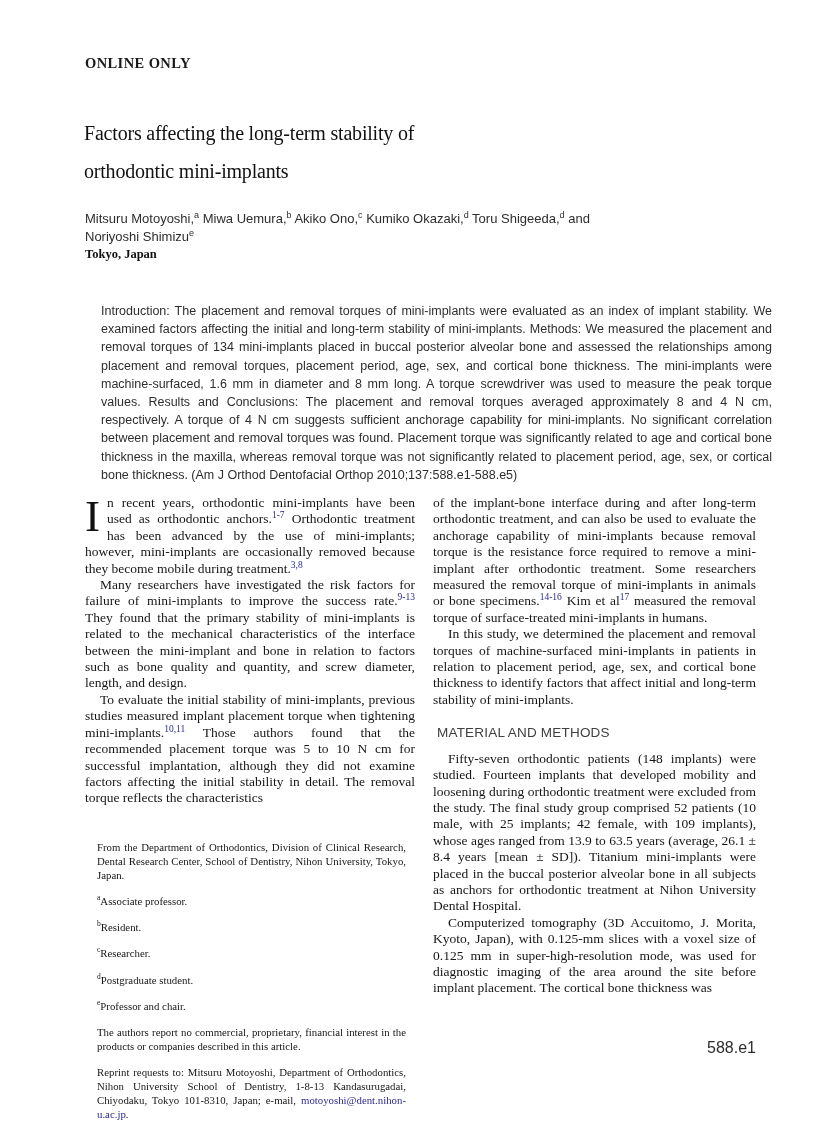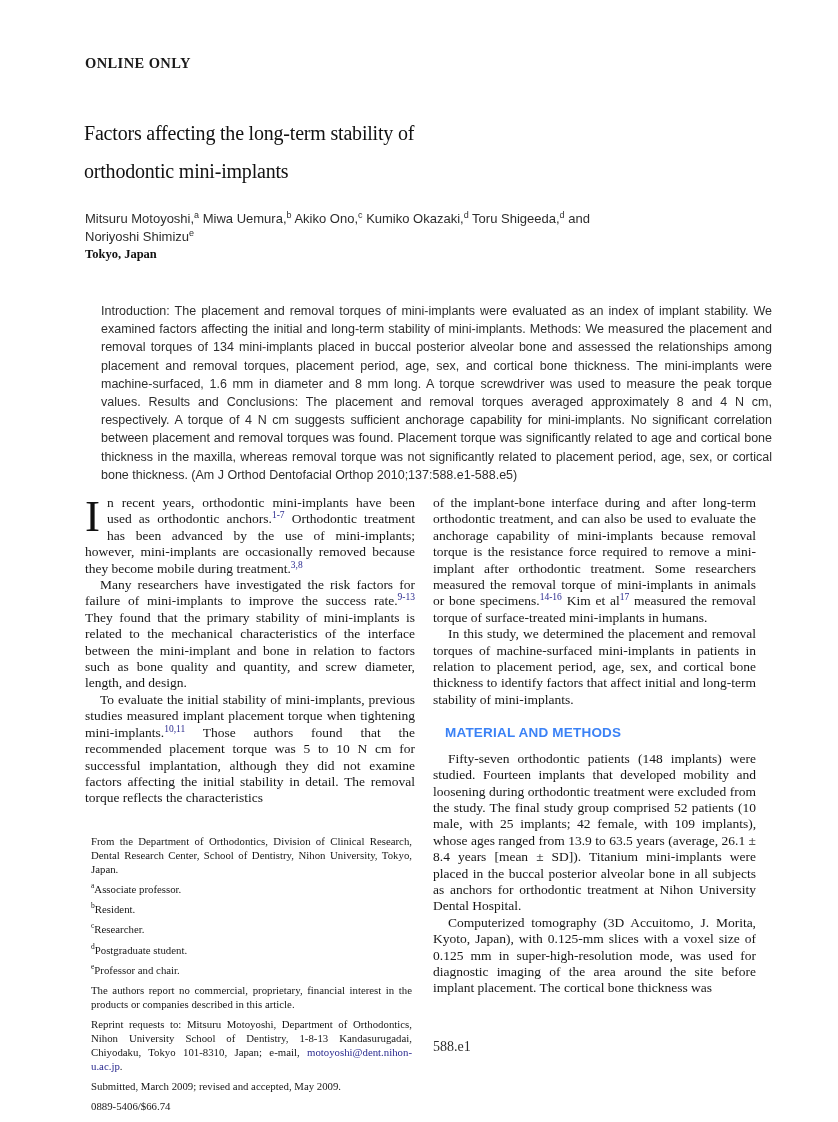--- a/index.html
+++ b/index.html
@@ -32,33 +32,33 @@
     position:absolute;top:495px;width:330px;
     font-size:13.5px;line-height:16.4px;text-align:justify;color:#161616;
   }
   .col-left{left:85px;}
   .col-right{left:433px;width:323px;}
   .body-p{margin:0;}
   .indent{text-indent:15px;}
   .dropcap{float:left;font-size:45px;line-height:37px;padding:3px 7px 0 0;color:#111;}
   .col sup{font-size:9.5px;line-height:0;color:var(--ref,#2a2a8f);}
   .section-heading{
-    margin:17px 12px 9px;font-family:"Liberation Sans",sans-serif;
-    font-size:13.5px;font-weight:bold;color:#3b82f6;letter-spacing:.2px;
+    margin:17px 4px 9px;font-family:"Liberation Sans",sans-serif;
+    font-size:13.5px;font-weight:normal;color:#404040;letter-spacing:.2px;
   }
   .footnotes{
     position:absolute;top:828px;left:85px;width:333px;
     font-size:10.8px;line-height:14.1px;color:#161616;text-align:justify;
   }
   .footnotes sup{font-size:7.5px;line-height:0;color:inherit;}
-  .fn-line{margin:6px;}
+  .fn-line{margin:12px;}
   .email-link{color:var(--ref,#2a2a8f);text-decoration:none;cursor:pointer;}
   .page-number{
-    position:absolute;top:1039px;left:433px;width:323px;
-    font-family:Liberation Serif, serif;font-size:14px;color:#2d2d2d;
+    position:absolute;top:1039px;left:433px;width:323px;text-align:right;
+    font-family:Liberation Sans, sans-serif;font-size:16px;color:#2d2d2d;
   }
 </style>
 </head>
 <body>
 
 <div class="page">
 
   <div class="eyebrow">ONLINE ONLY</div>
 
   <h1 class="title">

